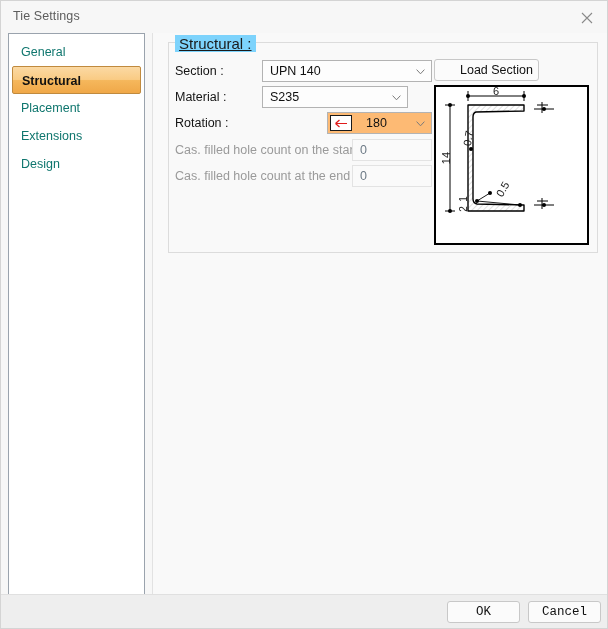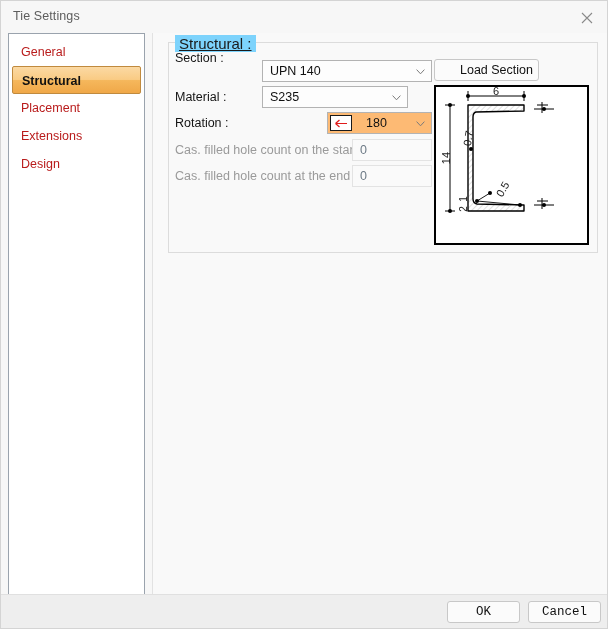--- a/index.html
+++ b/index.html
@@ -59,21 +59,21 @@
     border: 1px solid #9aa3ad;
     box-sizing: border-box;
   }
   .nav-item {
     position: relative;
     height: 28px;
     line-height: 28px;
     margin: 0 3px;
     padding-left: 9px;
     font-size: 12.5px;
-    color: #b91c1c;
+    color: #0f766e;
     box-sizing: border-box;
     cursor: default;
   }
   .nav-item:first-child { margin-top: 4px; }
   .nav-item.selected {
     background: linear-gradient(to bottom, #fbd9a3 0%, #f9cb84 48%, #f5b75c 52%, #f0a848 100%);
     border: 1px solid #c08a3e;
     border-radius: 2px;
     color: #111;
     font-weight: bold;
@@ -269,21 +269,21 @@
     </div>
   </div>
 
   <div id="divider"></div>
 
   <div id="content">
 
     <div id="groupbox"></div>
     <div id="group-legend">Structural :</div>
 
-    <div class="f-label" style="top:18px">Section :</div>
+    <div class="f-label" style="top:31px">Section :</div>
     <div class="combo" style="left:109px; top:27px; width:170px;padding-left:8px;">
       <span class="val">UPN 140</span>
       <span class="chev">
         <svg width="9" height="6" viewBox="0 0 9 6">
             <path d="M0.6 0.6 L4.5 4.8 L8.4 0.6" stroke="#7b7b7b" stroke-width="1" fill="none"></path>
           </svg>
       </span>
     </div>
 
     <div class="f-label" style="top:57px">Material :</div>

